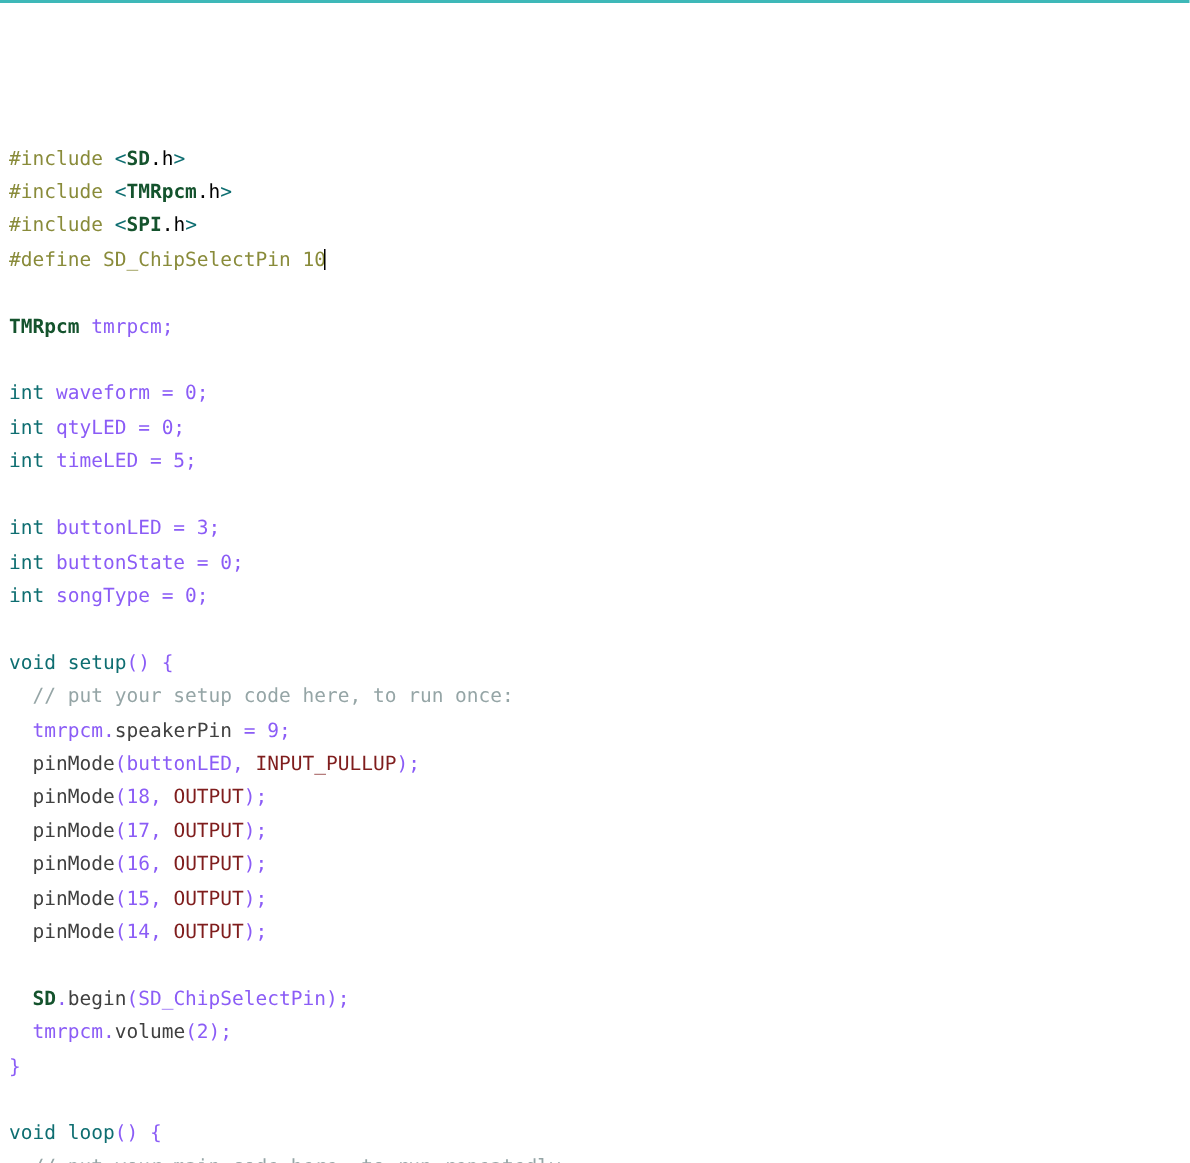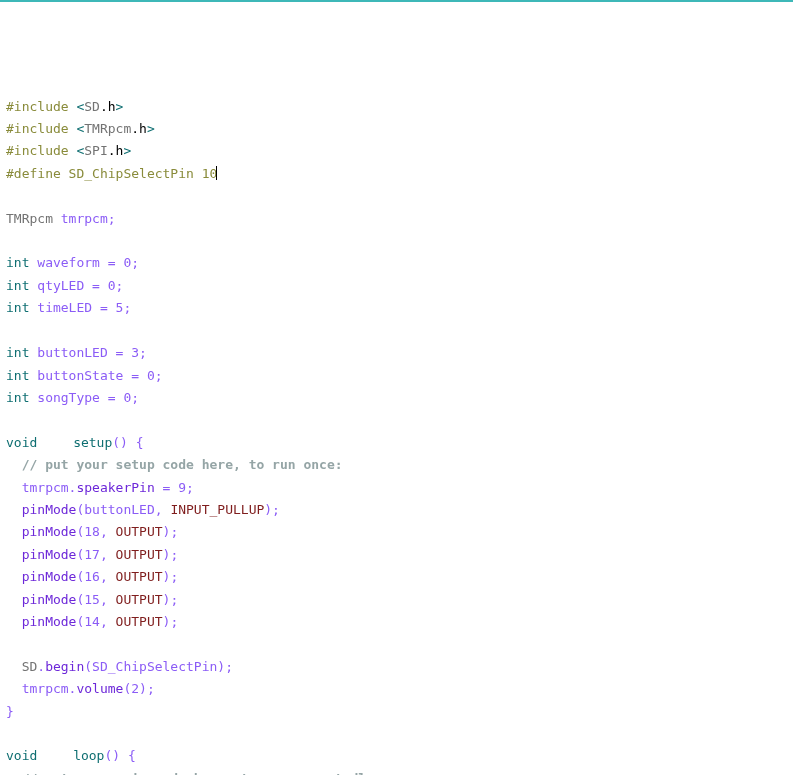--- a/index.html
+++ b/index.html
@@ -7,26 +7,26 @@
       padding: 4px 6px;
       font-family: 'Monaco', 'Consolas', 'DejaVu Sans Mono', monospace;
       font-size: 13px;
       line-height: 22.4px;
       background: #ffffff;
       color: #000000;
       white-space: pre;
       border-top: 2px solid #3eb8b8;
     }
     .preproc { color: #898b3a; margin-top: 36px; }
-    .keyword { color: #0e6e71; margin-left: 28px; }
+    .keyword { color: #0e6e71; }
     .type { color: #0e6e71; }
-    .classname { color: #737373; font-weight: normal; }
-    .func { color: #6d28d9; }
+    .classname { color: #14532d; font-weight: bold; }
+    .func { color: #404040; }
     .const { color: #7f1d1d; }
-    .comment { color: #95a5a6; font-weight: bold; }
+    .comment { color: #95a5a6; }
     .angle { color: #0e6e71; }
     .ident { color: #8b5cf6; }
     .punct { color: #000000; }
     .cursor {
       border-right: 1px solid #000;
       display: inline-block;
       height: 14px;
       vertical-align: text-top;
       margin-left: -1px;
     }

